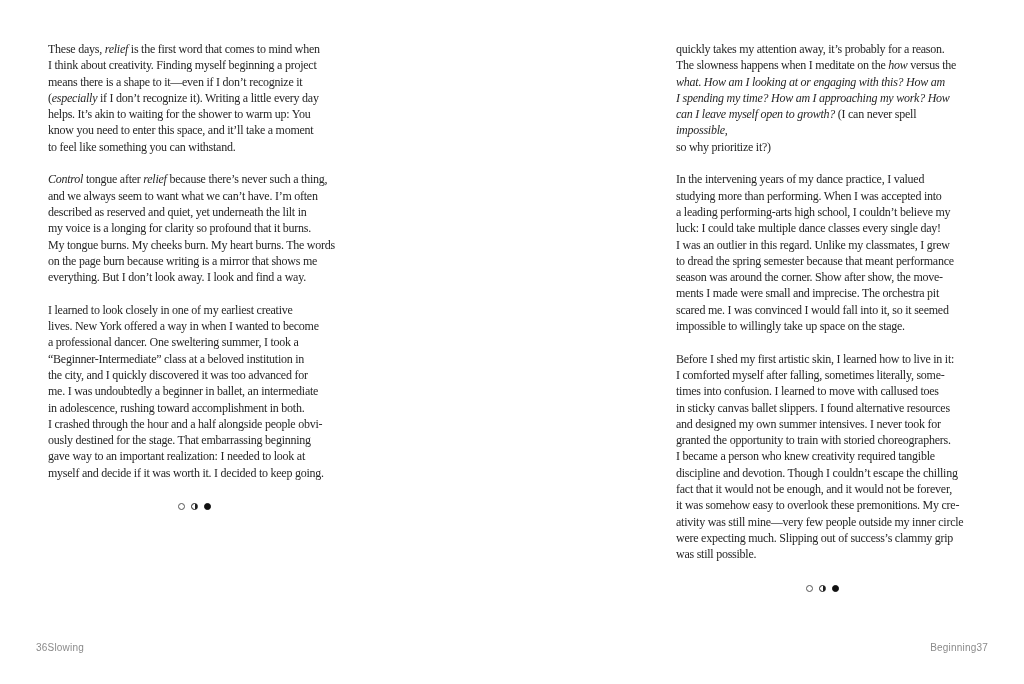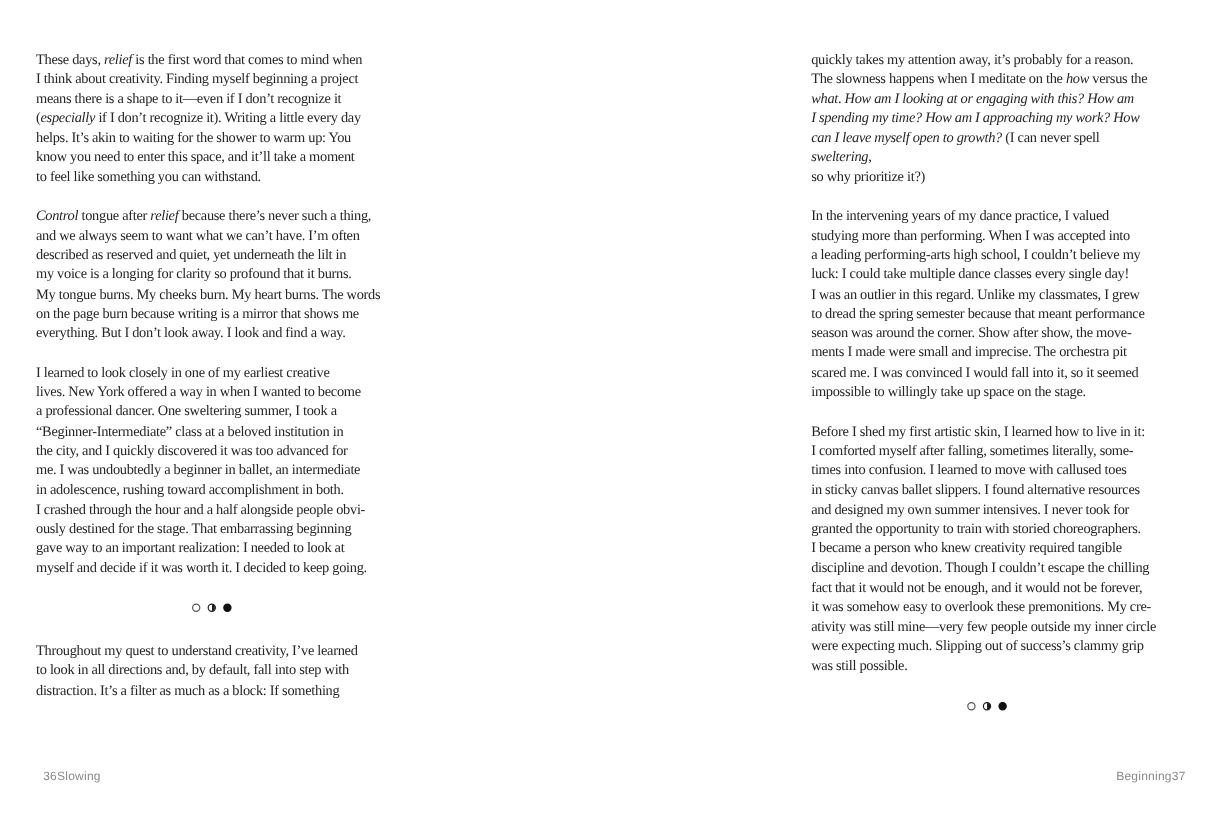--- a/index.html
+++ b/index.html
@@ -17,21 +17,21 @@
   .page-body {
     position: absolute;
     top: 41px;
     width: 292px;
     font-family: "Liberation Serif", serif;
     font-size: 12px;
     line-height: 16.3px;
     letter-spacing: -0.25px;
     color: #262626;
   }
-  .page-body.left  { left: 30px; }
+  .page-body.left  { left: 48px; }
   .page-body.right { left: 676px; }
   .para {
     margin: 0 0 16.3px 0;
     white-space: pre-line;
     text-align: left;
   }
   .para i { font-style: italic; }
   .ornament {
     display: flex;
     justify-content: center;
@@ -99,31 +99,28 @@
 in adolescence, rushing toward accomplishment in both.
 I crashed through the hour and a half alongside people obvi-
 ously destined for the stage. That embarrassing beginning
 gave way to an important realization: I needed to look at
 myself and decide if it was worth it. I decided to keep going.</span></p>
       <div class="ornament">
         <span class="circle empty-circle"></span>
         <span class="circle half-circle"></span>
         <span class="circle filled-circle"></span>
       </div>
-      <p class="para"><span>Throughout my quest to understand creativity, I’ve learned
-to look in all directions and, by default, fall into step with
-distraction. It’s a filter as much as a block: If something</span></p>
     </div>
 
   <div class="page-body right">
       <p class="para"><span>quickly takes my attention away, it’s probably for a reason.
 The slowness happens when I meditate on the </span><i>how</i><span> versus the
 </span><i>what</i><span>. </span><i>How am I looking at or engaging with this? How am
 I spending my time? How am I approaching my work? How
-can I leave myself open to growth?</i><span> (I can never spell </span><i>sweltering</i><span>,
+can I leave myself open to growth?</i><span> (I can never spell </span><i>impossible</i><span>,
 so why prioritize it?)</span></p>
       <p class="para"><span>In the intervening years of my dance practice, I valued
 studying more than performing. When I was accepted into
 a leading performing-arts high school, I couldn’t believe my
 luck: I could take multiple dance classes every single day!
 I was an outlier in this regard. Unlike my classmates, I grew
 to dread the spring semester because that meant performance
 season was around the corner. Show after show, the move-
 ments I made were small and imprecise. The orchestra pit
 scared me. I was convinced I would fall into it, so it seemed

